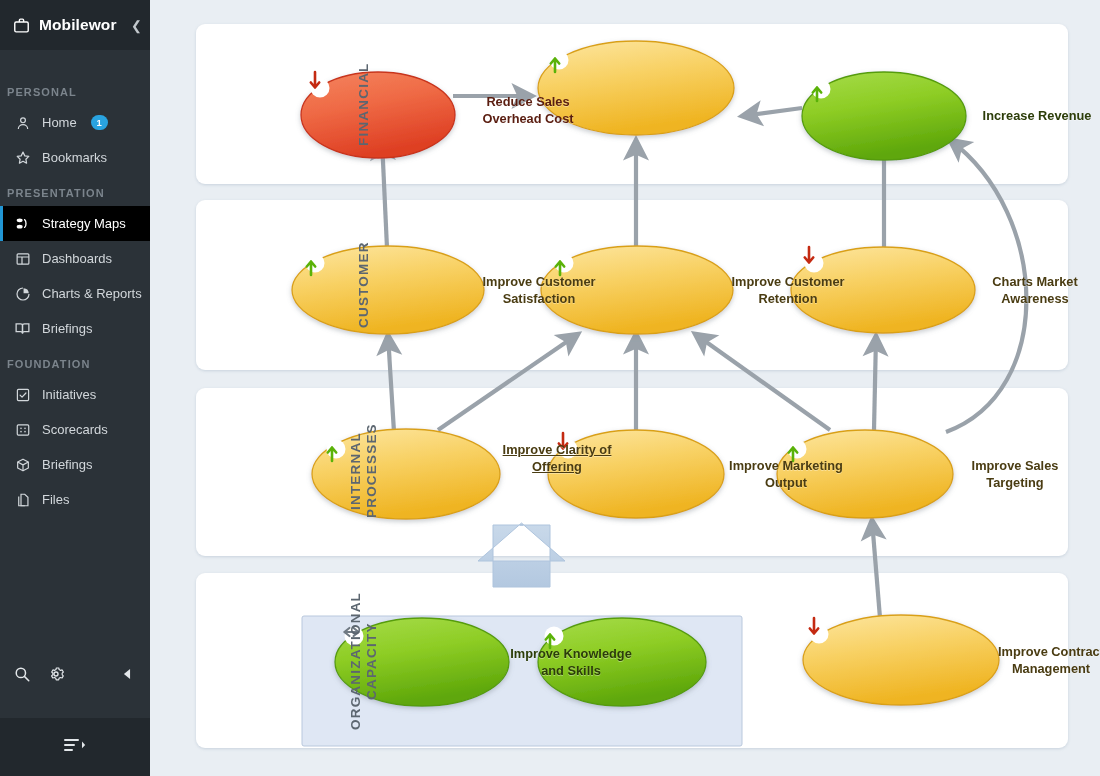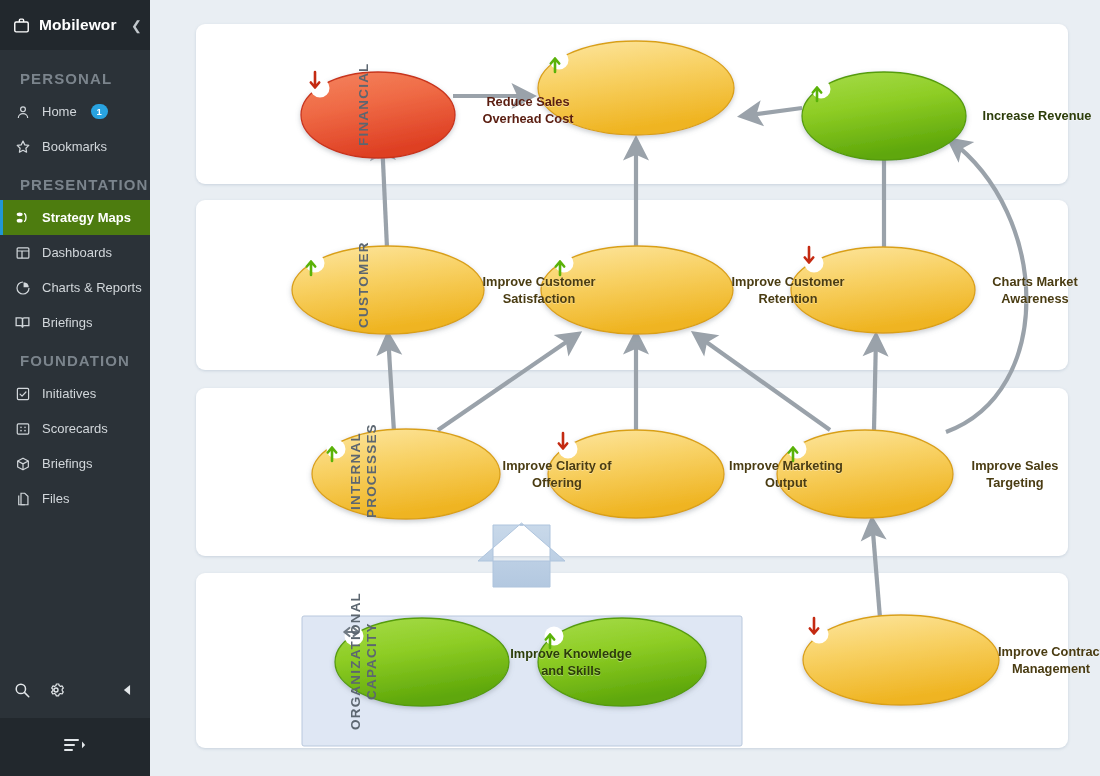--- a/index.html
+++ b/index.html
@@ -12,50 +12,51 @@
   }
   .app { display: flex; width: 1100px; height: 776px; }
 
   
   .sidebar {
     width: 150px; height: 776px;
     background: #2b3238;
     display: flex; flex-direction: column;
     flex: 0 0 150px;
     position: relative;
+    gap: 16px;
   }
   .sb-header {
     height: 50px; background: #22282d;
     display: flex; align-items: center;
     padding: 0 8px 0 13px;
     gap: 9px;
     overflow: hidden;
     flex: 0 0 50px;
   }
   .sb-logo { width: 17px; height: 17px; flex: 0 0 17px; color: #fff; }
   .sb-title {
     color: #fff; font-size: 15.5px; font-weight: 700;
     white-space: nowrap; letter-spacing: .1px;
     flex: 1 1 auto; overflow: hidden;
   }
   .sb-collapse { color: #c2c8cc; font-size: 13px; flex: 0 0 auto; padding-left:2px; cursor: pointer;}
 
   .sb-scroll { flex: 1 1 auto; overflow: hidden; padding-top: 8px; }
   .sb-group {
-    color: #7b848c; font-size: 15px; font-weight: 700;
-    letter-spacing: 1.1px; padding: 12px 0 7px 20px;
+    color: #7b848c; font-size: 11px; font-weight: 700;
+    letter-spacing: 1.1px; padding: 12px 0 7px 7px;
     text-transform: uppercase;
   }
   .sb-item {
     display: flex; align-items: center; gap: 11px;
     height: 35px; padding-left: 14px; cursor: pointer;
     position: relative; color: #d2d7db; font-size: 13px;
   }
   .sb-item .ico { width: 17px; height: 17px; flex: 0 0 17px; color: #d2d7db; display:flex; align-items:center; justify-content:center;}
-  .sb-item.active { background: #4d7c0f; color: #fff; font-weight: 700; }
+  .sb-item.active { background: #000000; color: #fff; font-weight: 400; }
   .sb-item.active .ico { color: #fff; }
   .sb-item.active::before {
     content: ""; position: absolute; left: 0; top: 0;
     width: 3px; height: 100%; background: #2196d4;
   }
   .sb-badge {
     background: #29a3e0; color: #fff; font-size: 9.5px; font-weight: 700;
     border-radius: 9px; min-width: 17px; height: 15px;
     display: inline-flex; align-items: center; justify-content: center;
     padding: 0 5px; margin-left: 3px;
@@ -414,21 +415,21 @@
       </div>
       <div class="node-label" style="left:540px; top:273px; width:196px;">
         <span>Improve Customer</span><br>
         <span>Retention</span>
       </div>
       <div class="node-label" style="left:792px; top:273px; width:186px;">
         <span>Charts Market</span><br>
         <span>Awareness</span>
       </div>
 
-      <div class="node-label" style="left:312px; top:457px; width:190px;">
+      <div class="node-label" style="left:312px; top:441px; width:190px;text-decoration:underline;">
         <span>Improve Clarity of</span><br>
         <span>Offering</span>
       </div>
       <div class="node-label" style="left:546px; top:457px; width:180px;">
         <span>Improve Marketing</span><br>
         <span>Output</span>
       </div>
       <div class="node-label" style="left:775px; top:457px; width:180px;">
         <span>Improve Sales</span><br>
         <span>Targeting</span>

